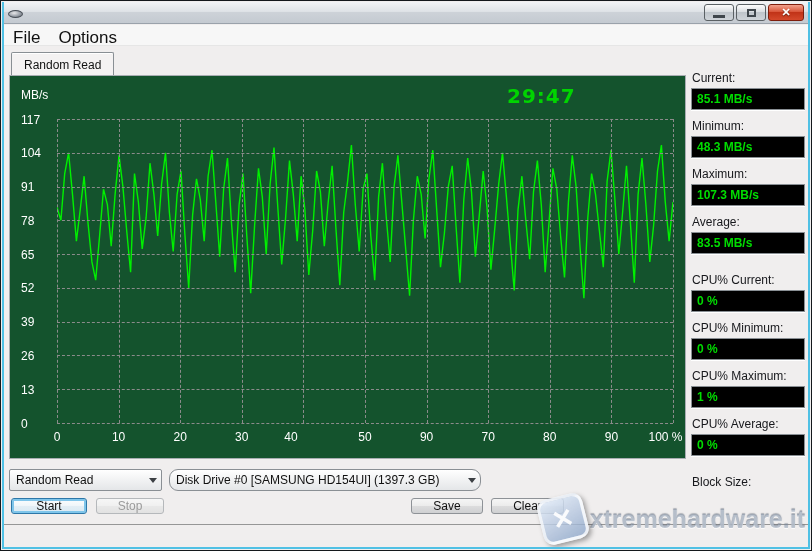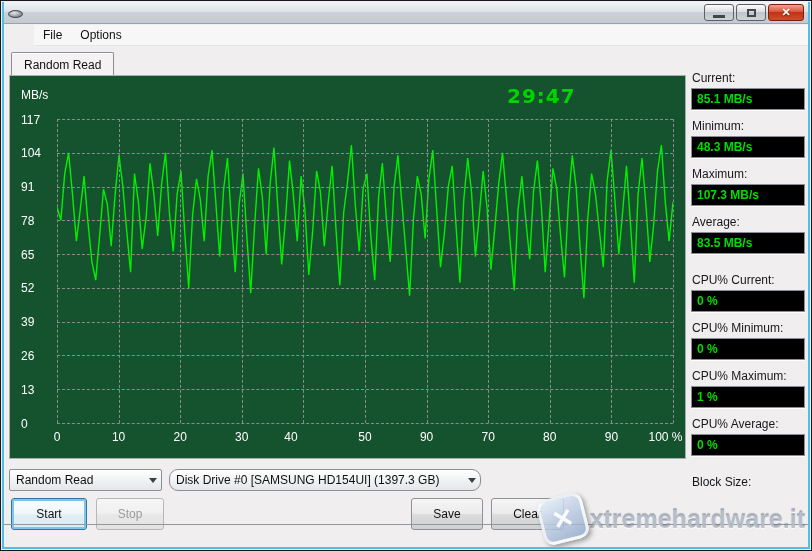--- a/index.html
+++ b/index.html
@@ -24,21 +24,21 @@
            display:flex; align-items:center; justify-content:center; font-size:10px; color:#333;
            cursor:pointer; }
   .winbtn .dash{ width:12px; height:3px; background:#3f464c; margin-top:7px; }
   .winbtn .boxg{ width:9px; height:8px; border:2px solid #3f464c; background:transparent; }
   .winbtn.close{ width:36px; background:linear-gradient(180deg,#f2a08c,#d9563a 45%,#c13318 50%,#d4492b);
                  border-color:#7e1d0c; color:#fff; font-weight:bold; font-size:11px;
                  text-shadow:0 1px 1px rgba(0,0,0,.5); }
 
   
   .menubar{ position:absolute; left:3px; top:24px; right:3px; height:21px; background:#f7f7f7;
-            border-bottom:1px solid #e6e6e6; display:flex; align-items:flex-start; font-size:12px;margin-left:30px; }
+            border-bottom:1px solid #e6e6e6; display:flex; align-items:flex-start; font-size:17px; }
   .menu-item{ padding:3px 9px; color:#111; cursor:pointer; }
 
   
   .tabstrip{ position:absolute; left:3px; top:46px; right:3px; height:29px; }
   .tab{ position:absolute; left:7px; bottom:0; height:24px; padding:0 12px;
         background:#f4f2f2; border:1px solid #898f94; border-bottom:none;
         border-radius:2px 2px 0 0; display:flex; align-items:center; font-size:12px; color:#111;
         box-shadow:inset 0 1px 0 #fff; cursor:default; }
 
   
@@ -66,21 +66,21 @@
 
   
   .combo{ position:absolute; height:22px; border:1px solid #8a8f94; border-radius:2px;
           background:linear-gradient(180deg,#ffffff,#f0f1f2 55%,#e4e6e8);
           display:flex; align-items:center; font-size:12px; color:#111; cursor:pointer; }
   .combo .txt{ padding-left:6px; flex:1; white-space:nowrap; overflow:hidden; }
   .combo .arrowzone{ width:17px; align-self:stretch; display:flex; align-items:center;
           justify-content:center; }
   .combo .arrow{ width:0; height:0; border-left:4px solid transparent;
           border-right:4px solid transparent; border-top:5px solid #3b3f43; }
-  .btn{ position:absolute; height:32px; border:1px solid #8e9297; border-radius:3px;
+  .btn{ position:absolute; height:16px; border:1px solid #8e9297; border-radius:3px;
         background:linear-gradient(180deg,#f5f5f5,#ececec 48%,#dcdcdd 52%,#cfd0d2);
         font-size:12px; color:#111; display:flex; align-items:center; justify-content:center;
         cursor:pointer; }
   .btn.default{ border:1px solid #2d77a8; box-shadow:inset 0 0 0 2px #7fc5ea;
         background:linear-gradient(180deg,#fbfdfe,#f0f6fa 48%,#e3eef5 52%,#d9e9f3); }
   .btn.disabled{ color:#9b9b9b; border-color:#b5b8bb;
         background:linear-gradient(180deg,#f6f6f6,#f0f0f0 48%,#e8e8e8 52%,#e2e2e2); cursor:default; }
 
   .statusline{ position:absolute; left:3px; right:3px; top:523px; border-top:1px solid #969696; }
 

